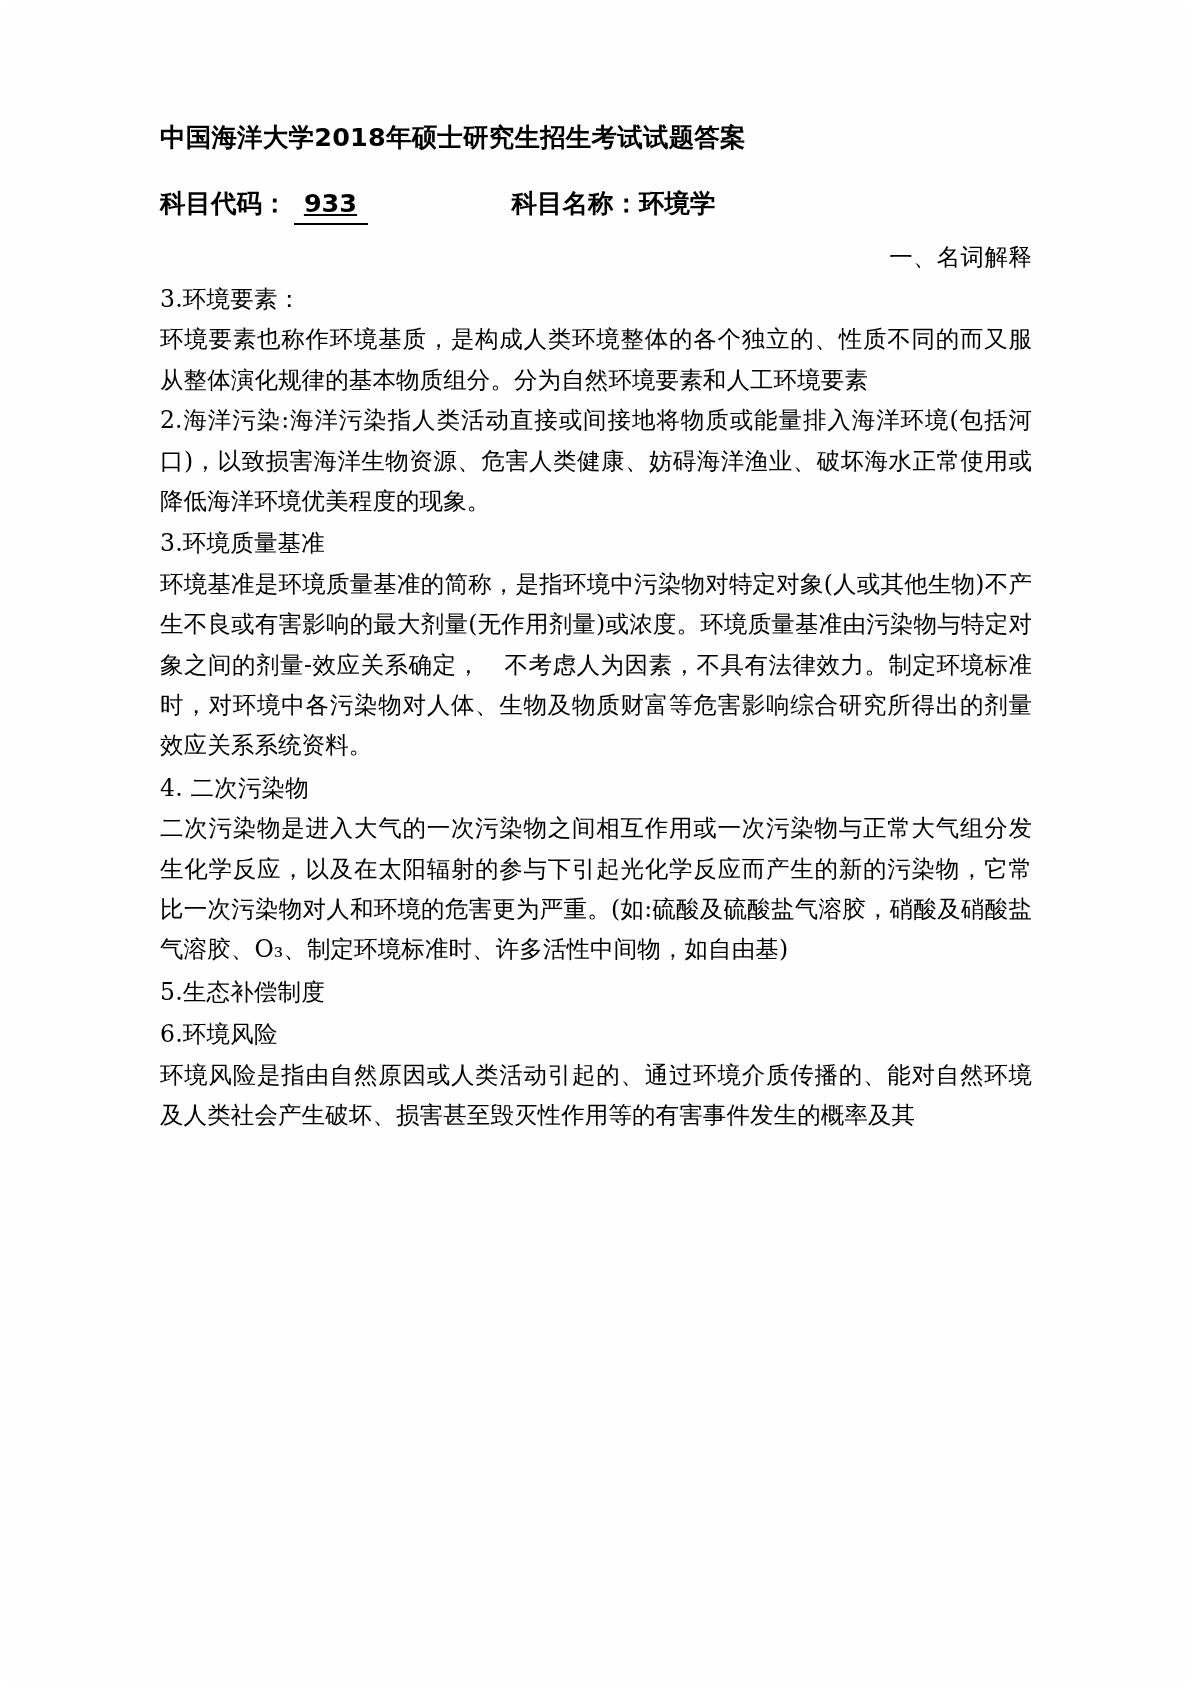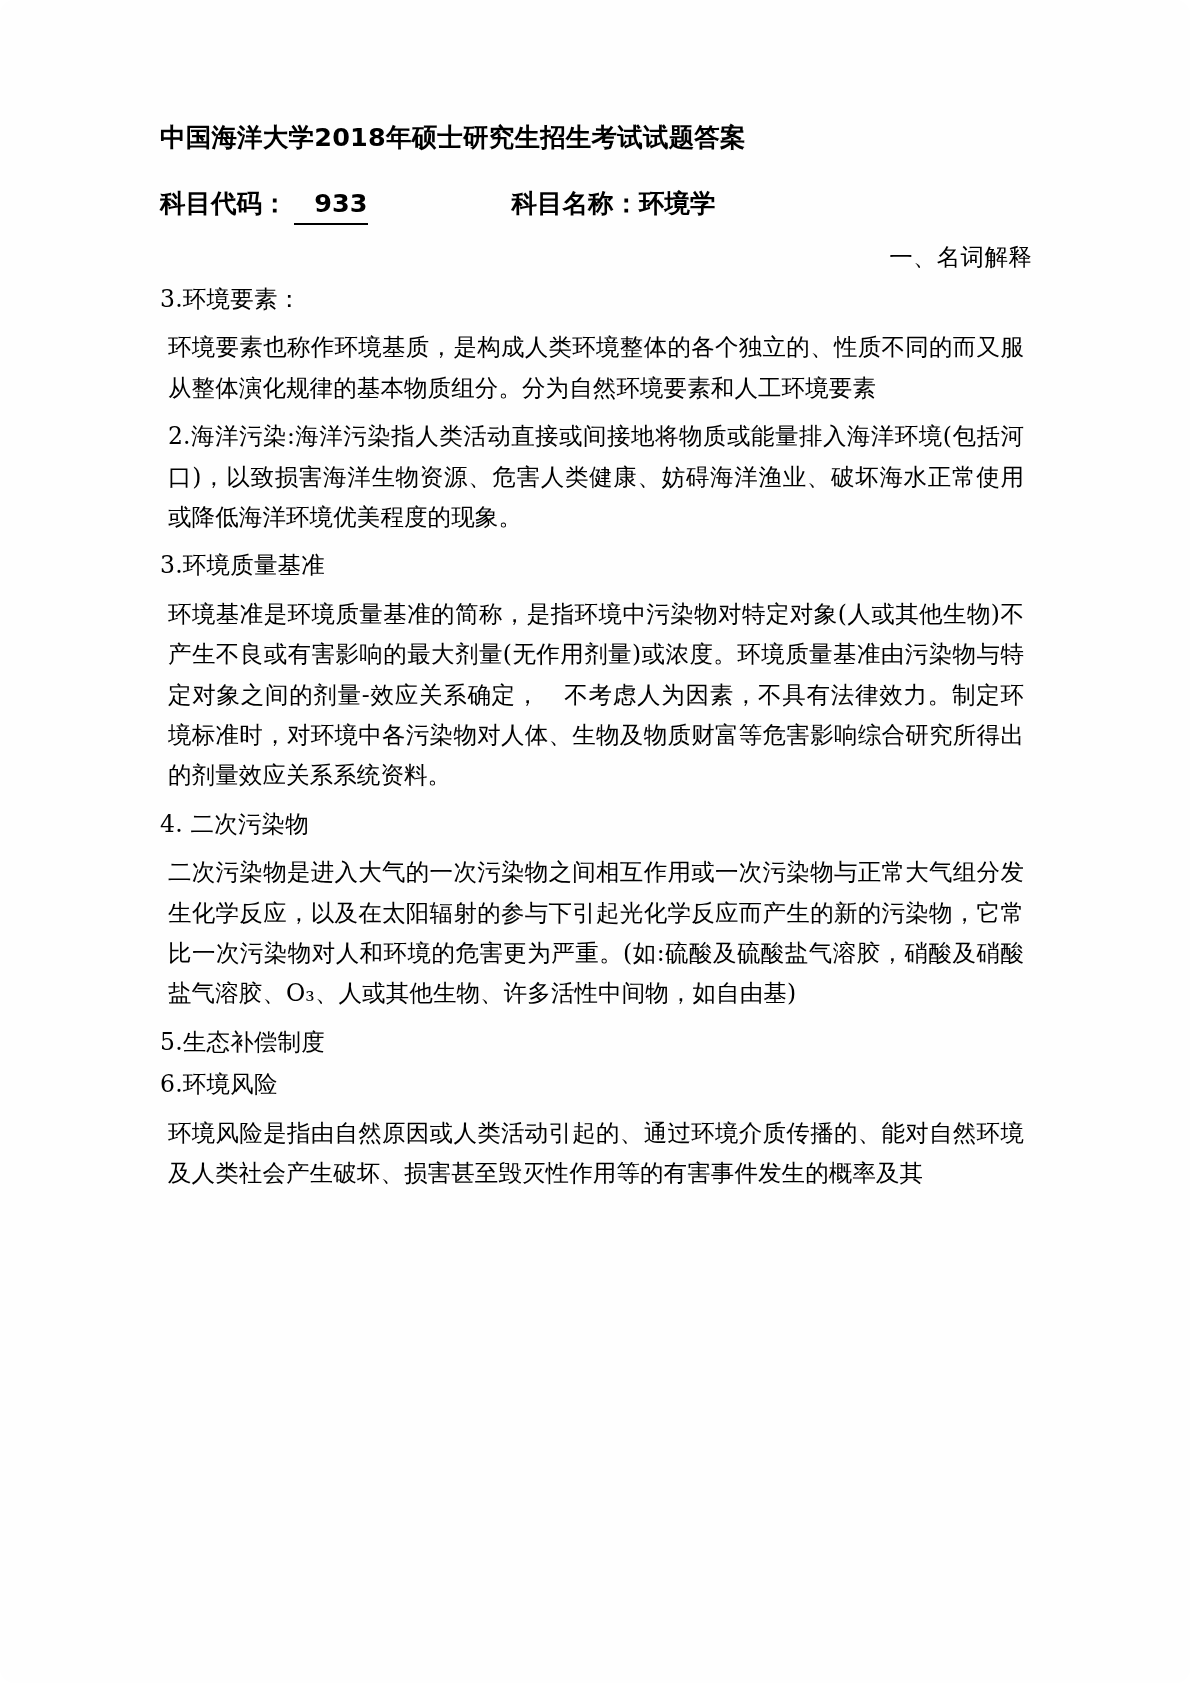--- a/index.html
+++ b/index.html
@@ -38,24 +38,25 @@
     font-family: "DejaVu Sans", "Liberation Sans", sans-serif;
     font-weight: bold;
     font-size: 25.5px;
     line-height: 1.5;
     margin: 0 0 12px 0;
   }
   .subject-code-label { white-space: nowrap; text-align: right; }
   .subject-code-value {
     display: inline-block;
     min-width: 74px;
-    text-align: right;
+    text-align: center;
     border-bottom: 2px solid #000;
     margin: 0 6px;
     font-weight: bold;
+    text-decoration: underline;
   }
   .subject-name-group {
     margin-left: 138px;
     white-space: nowrap;
     margin-top: 12px;
   }
   .section-heading {
     font-size: 23.5px;
     line-height: 1.72;
     margin: 6px 0 2px 0;
@@ -64,21 +65,21 @@
   }
   .item-heading {
     font-size: 23.5px;
     line-height: 1.72;
     margin: 2px 0 0 0;
     letter-spacing: 0.2px;
   }
   .para {
     font-size: 23.5px;
     line-height: 1.72;
-    margin: 8px;
+    margin: 0;
     text-align: justify;
     text-justify: inter-ideograph;
     letter-spacing: 0.1px;
   }
 </style>
 </head>
 <body>
 
 <div class="page">
 
@@ -96,20 +97,20 @@
 
   <div class="item-heading">3.环境要素：</div>
   <p class="para">环境要素也称作环境基质，是构成人类环境整体的各个独立的、性质不同的而又服从整体演化规律的基本物质组分。分为自然环境要素和人工环境要素</p>
 
   <p class="para">2.海洋污染:海洋污染指人类活动直接或间接地将物质或能量排入海洋环境(包括河口)，以致损害海洋生物资源、危害人类健康、妨碍海洋渔业、破坏海水正常使用或降低海洋环境优美程度的现象。</p>
 
   <div class="item-heading">3.环境质量基准</div>
   <p class="para">环境基准是环境质量基准的简称，是指环境中污染物对特定对象(人或其他生物)不产生不良或有害影响的最大剂量(无作用剂量)或浓度。环境质量基准由污染物与特定对象之间的剂量-效应关系确定，　不考虑人为因素，不具有法律效力。制定环境标准时，对环境中各污染物对人体、生物及物质财富等危害影响综合研究所得出的剂量效应关系系统资料。</p>
 
   <div class="item-heading">4. 二次污染物</div>
-  <p class="para">二次污染物是进入大气的一次污染物之间相互作用或一次污染物与正常大气组分发生化学反应，以及在太阳辐射的参与下引起光化学反应而产生的新的污染物，它常比一次污染物对人和环境的危害更为严重。(如:硫酸及硫酸盐气溶胶，硝酸及硝酸盐气溶胶、O₃、人或其他生物、许多活性中间物，如自由基)</p>
+  <p class="para">二次污染物是进入大气的一次污染物之间相互作用或一次污染物与正常大气组分发生化学反应，以及在太阳辐射的参与下引起光化学反应而产生的新的污染物，它常比一次污染物对人和环境的危害更为严重。(如:硫酸及硫酸盐气溶胶，硝酸及硝酸盐气溶胶、O₃、制定环境标准时、许多活性中间物，如自由基)</p>
 
   <div class="item-heading">5.生态补偿制度</div>
 
   <div class="item-heading">6.环境风险</div>
   <p class="para">环境风险是指由自然原因或人类活动引起的、通过环境介质传播的、能对自然环境及人类社会产生破坏、损害甚至毁灭性作用等的有害事件发生的概率及其</p>
 
 </div>
 
 </body></html>

